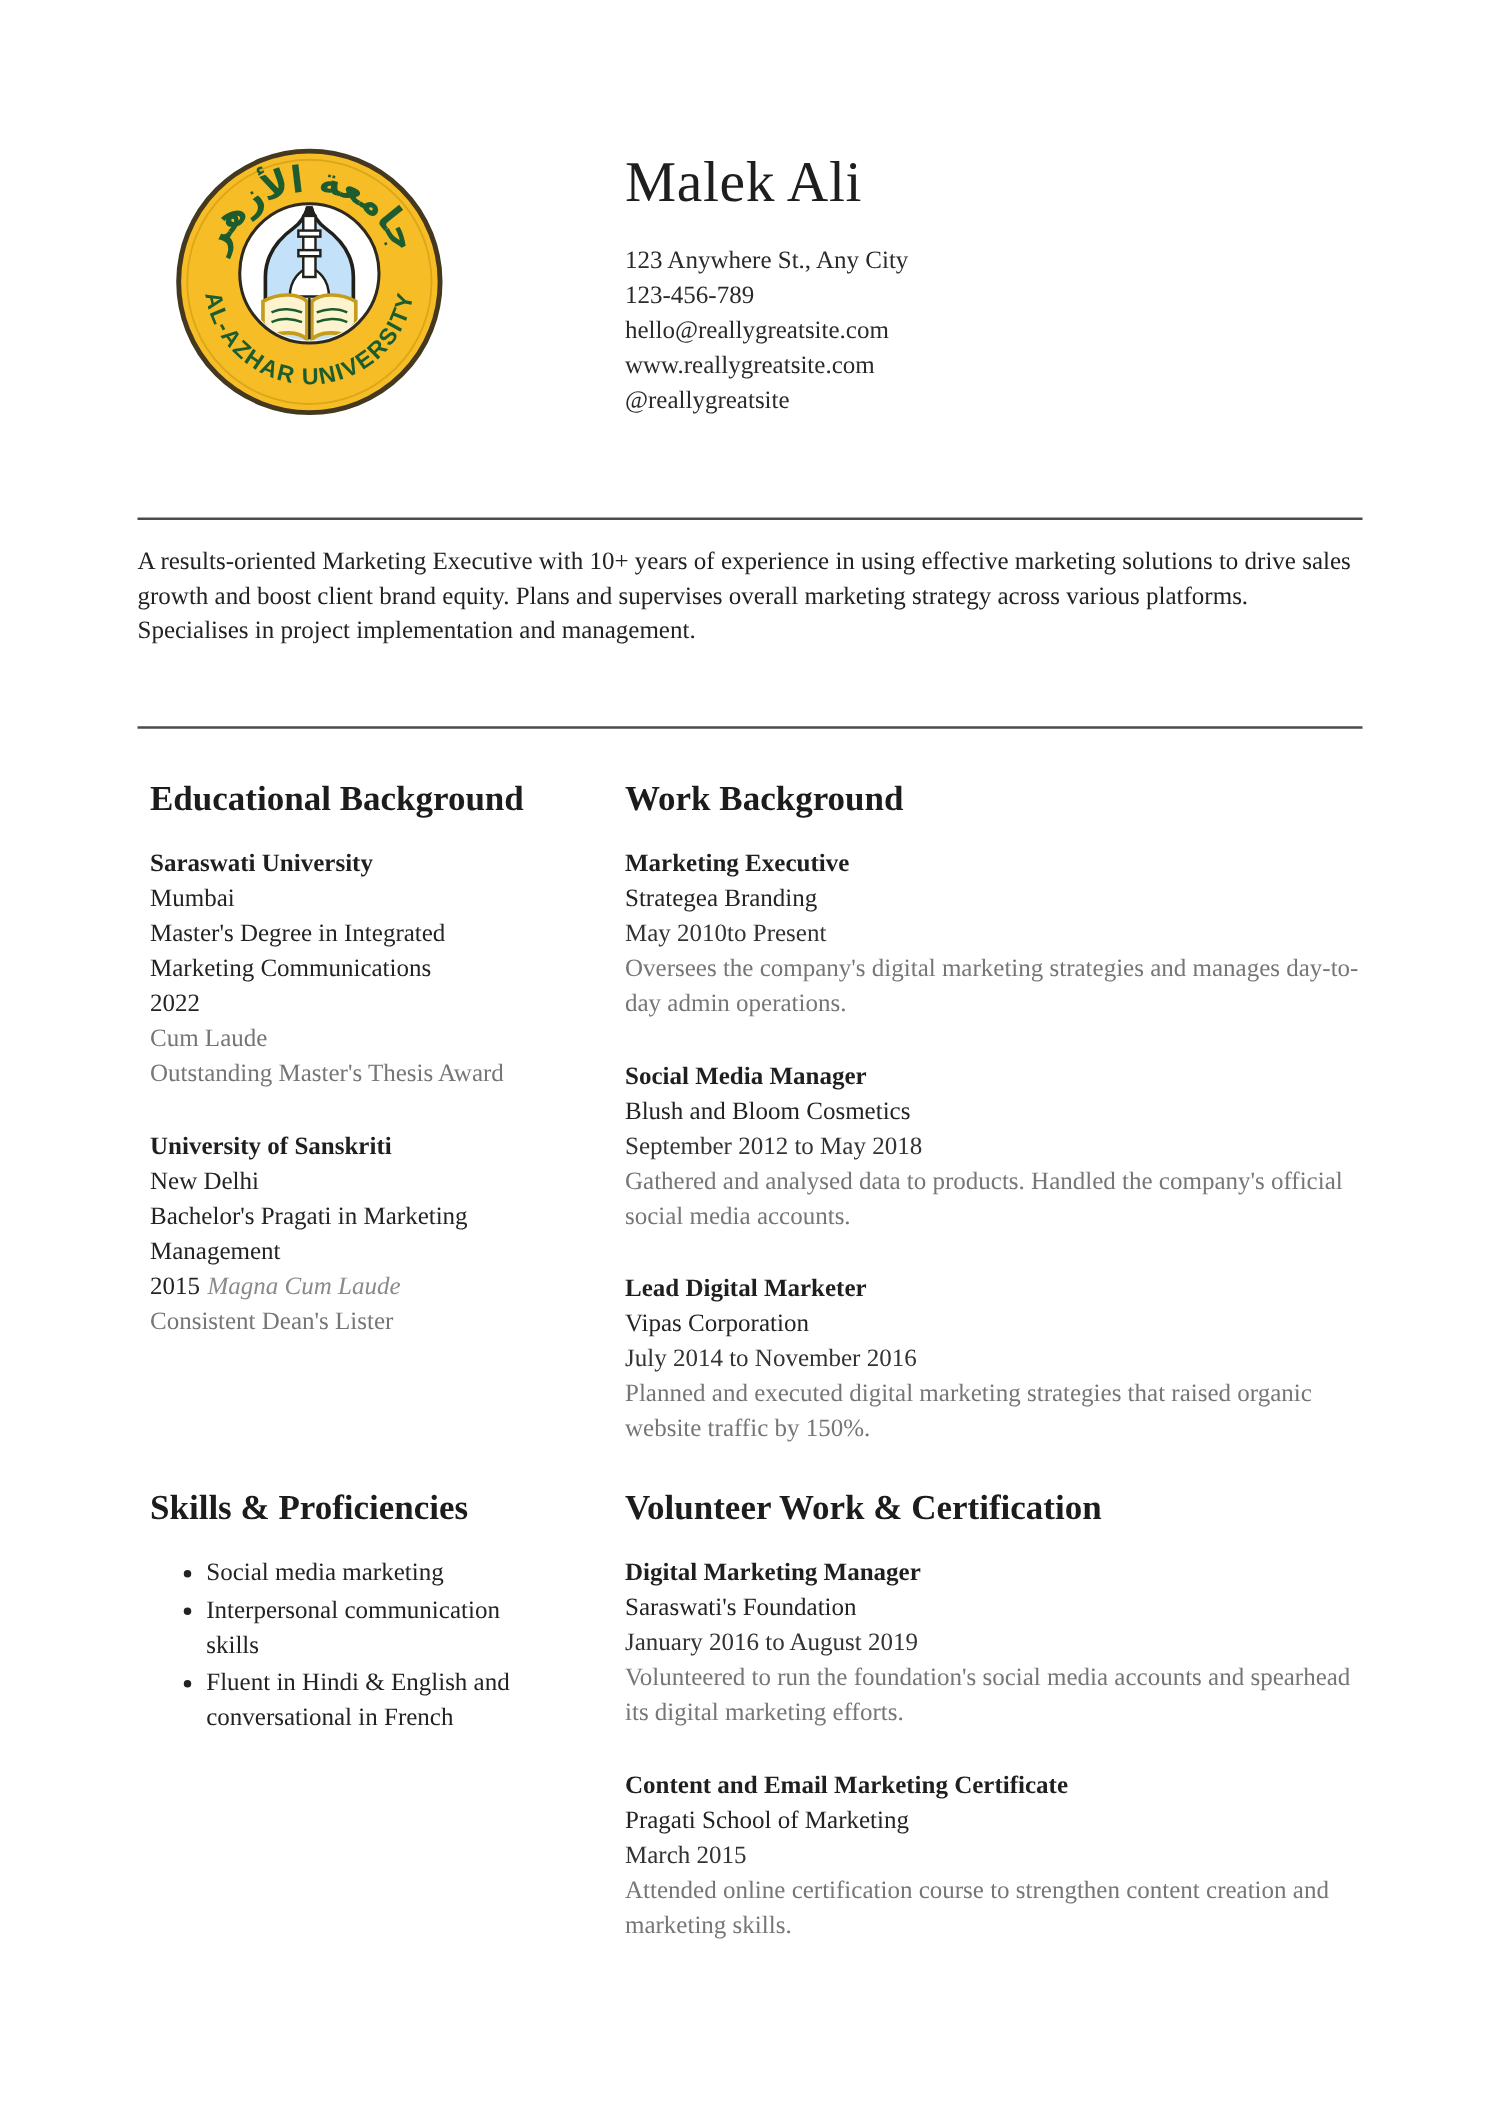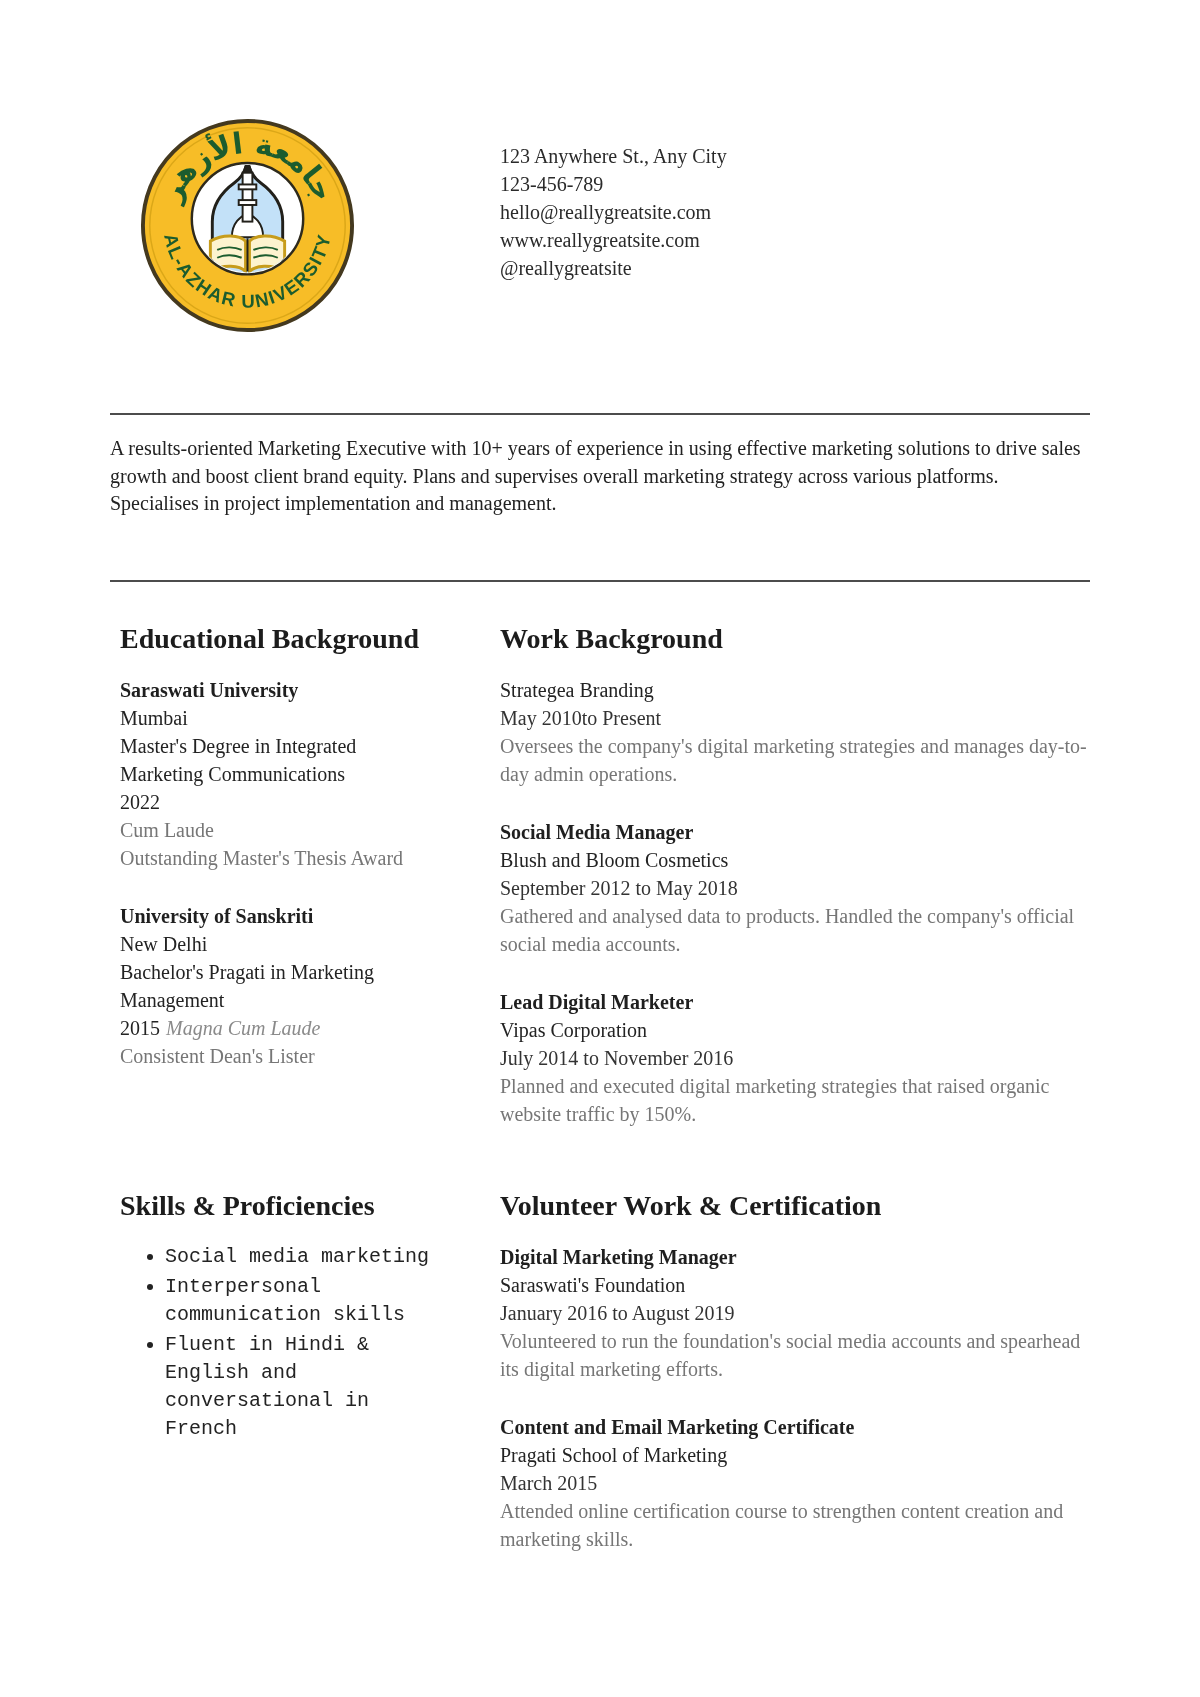--- a/index.html
+++ b/index.html
@@ -99,21 +99,21 @@
   .muted { color: #767676; }
   .year-note { font-style: italic; color: #8a8a8a; margin-left: 6px; }
   
   .skills-list {
     margin: 0;
     padding-left: 45px;
     font-size: 20px;
     line-height: 28px;
     color: #232323;
   }
-  .skills-list li { margin-bottom: 2px; font-family: Liberation Mono, monospace; }
+  .skills-list li { margin-bottom: 2px; }
 </style>
 </head>
 <body>
 
 <div class="page">
 
   <div class="header">
     <div class="logo-wrap">
       <svg viewBox="0 0 220 220" width="215" height="215">
         <defs>
@@ -144,20 +144,21 @@
         <text font-size="30" font-weight="bold" fill="#1c5c2e" font-family="&quot;DejaVu Sans&quot;, sans-serif">
           <textPath href="#arcTop" startOffset="50%" text-anchor="middle">جامعة الأزهر</textPath>
         </text>
         <text font-size="19" font-weight="bold" letter-spacing="1.5" fill="#1c5c2e" font-family="&quot;Liberation Sans&quot;, sans-serif">
           <textPath href="#arcBottom" startOffset="50%" text-anchor="middle">AL-AZHAR UNIVERSITY</textPath>
         </text>
       </svg>
     </div>
 
     <div class="id-block">
+      <h1 class="person-name">Malek Ali</h1>
       <div class="contact">
         <div class="line">123 Anywhere St., Any City</div>
         <div class="line">123-456-789</div>
         <div class="line">hello@reallygreatsite.com</div>
         <div class="line">www.reallygreatsite.com</div>
         <div class="line">@reallygreatsite</div>
       </div>
     </div>
   </div>
 
@@ -202,20 +203,21 @@
         </ul>
       </div>
     </div>
 
     <div class="col-right">
 
       <div class="section section-first">
         <h2 class="section-title">Work Background</h2>
 
         <div class="entry">
+          <div class="line bold">Marketing Executive</div>
           <div class="line">Strategea Branding</div>
           <div class="line date">May 2010to Present</div>
           <div class="line muted">Oversees the company's digital marketing strategies and manages day-to-day admin operations.</div>
         </div>
 
         <div class="entry">
           <div class="line bold">Social Media Manager</div>
           <div class="line">Blush and Bloom Cosmetics</div>
           <div class="line date">September 2012 to May 2018</div>
           <div class="line muted">Gathered and analysed data to products. Handled the company's official social media accounts.</div>

